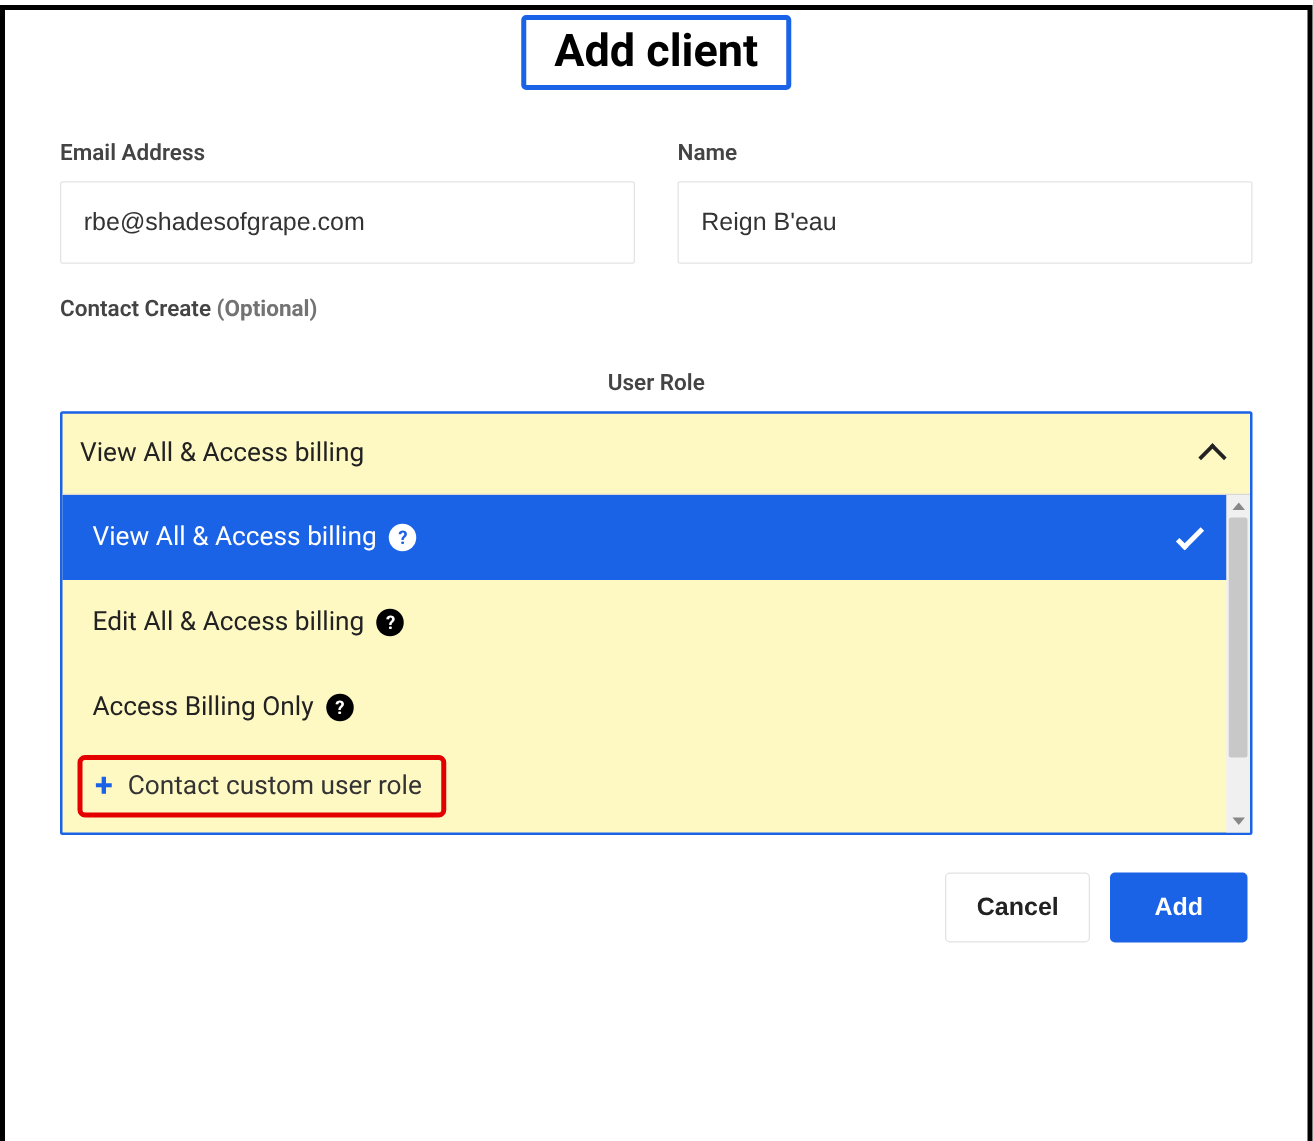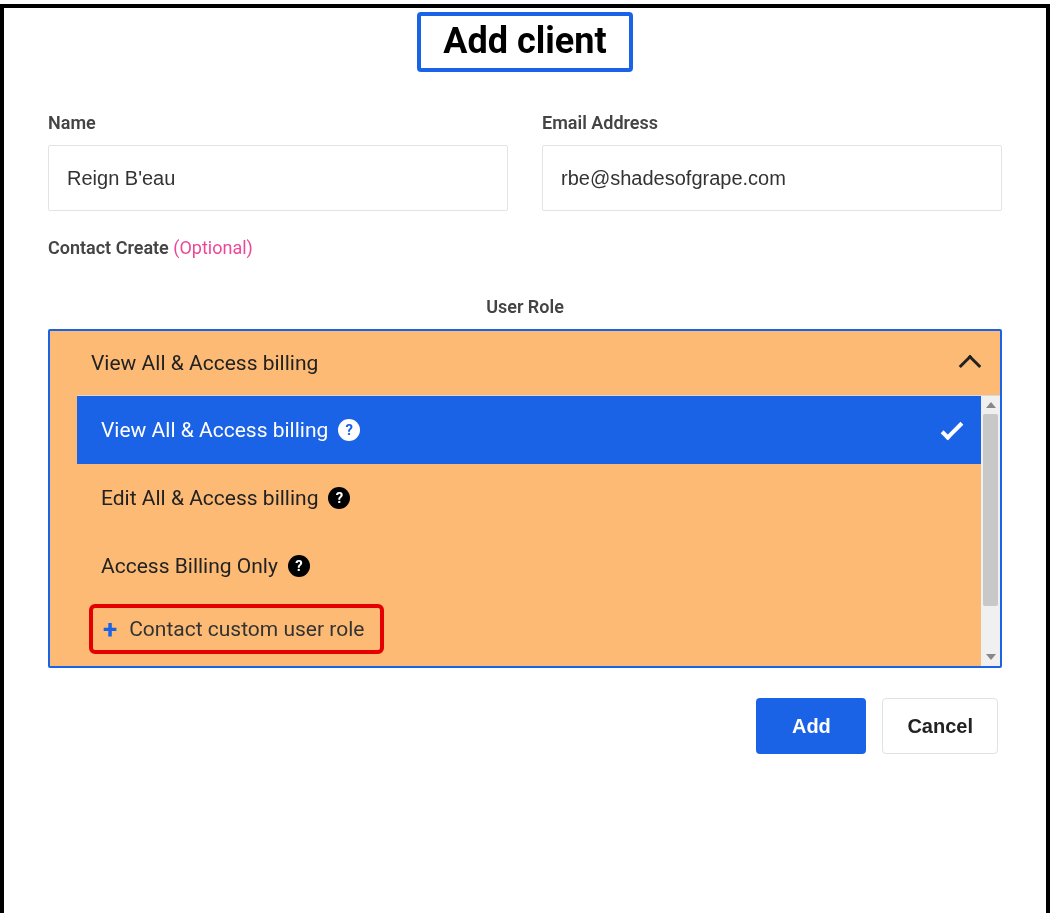--- a/index.html
+++ b/index.html
@@ -40,44 +40,43 @@
   .form-group { flex: 1; }
   .full-width { width: 100%; }
   .label {
     font-size: 18px;
     font-weight: 600;
     color: #444;
     margin-bottom: 12px;
     display: block;
   }
   .label .optional {
-    font-weight: 400;
-    color: #ec4899;
+    font-weight: 700;
+    color: #737373;
   }
   .input {
     width: 100%;
     height: 66px;
     border: 1px solid #e3e3e3;
     border-radius: 2px;
     padding: 0 18px;
     font-size: 20px;
     color: #333;
     background: #fff;
     outline: none;
   }
   .input::placeholder { color: #888; }
 
   .role-section { margin-top: 4px; text-align: center; }
   .select-box {
     position: relative;
     width: 100%;
     border: 2px solid #1a62e6;
     border-radius: 2px;
-    background: #fdba74;
-    padding-left: 27px;
+    background: #fef9c3;
   }
   .select-head {
     height: 64px;
     display: flex;
     align-items: center;
     justify-content: space-between;
     padding: 0 22px 0 14px;
     font-size: 21px;
     color: #222;
     cursor: pointer;
@@ -210,26 +209,26 @@
 </head>
 <body>
 
 <div class="outer-border">
   <div class="title-wrap">
     <div class="title">Add client</div>
   </div>
 
   <div class="form-row">
     <div class="form-group">
+      <span class="label">Email Address</span>
+      <input class="input" value="rbe@shadesofgrape.com" style="">
+    </div>
+    <div class="form-group">
       <span class="label">Name</span>
       <input class="input" value="Reign B'eau" style="">
-    </div>
-    <div class="form-group">
-      <span class="label">Email Address</span>
-      <input class="input" value="rbe@shadesofgrape.com" style="">
     </div>
   </div>
 
   <div class="form-row">
     <div class="form-group full-width">
       <span class="label">
         <span>Contact Create</span>
         <span class="optional">(Optional)</span>
       </span>
     </div>
@@ -276,16 +275,16 @@
             </div>
           <div class="sb-btn">
               <span class="sb-tri-dn"></span>
             </div>
         </div>
       </div>
     </div>
   </div>
 
   <div class="footer">
+    <button class="btn btn-cancel">Cancel</button>
     <button class="btn btn-add">Add</button>
-    <button class="btn btn-cancel">Cancel</button>
   </div>
 </div>
 
 </body></html>

